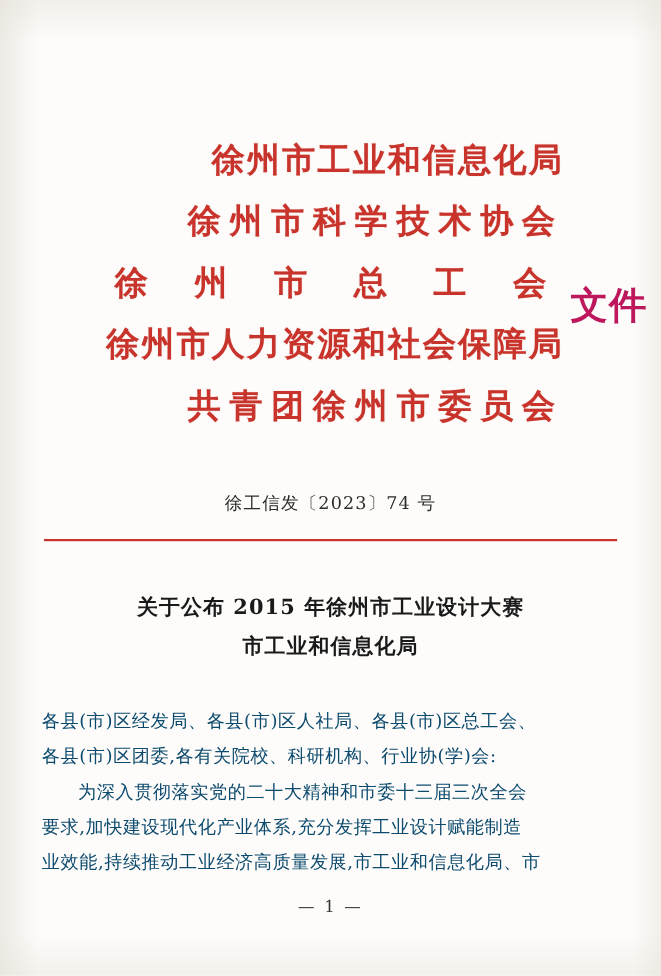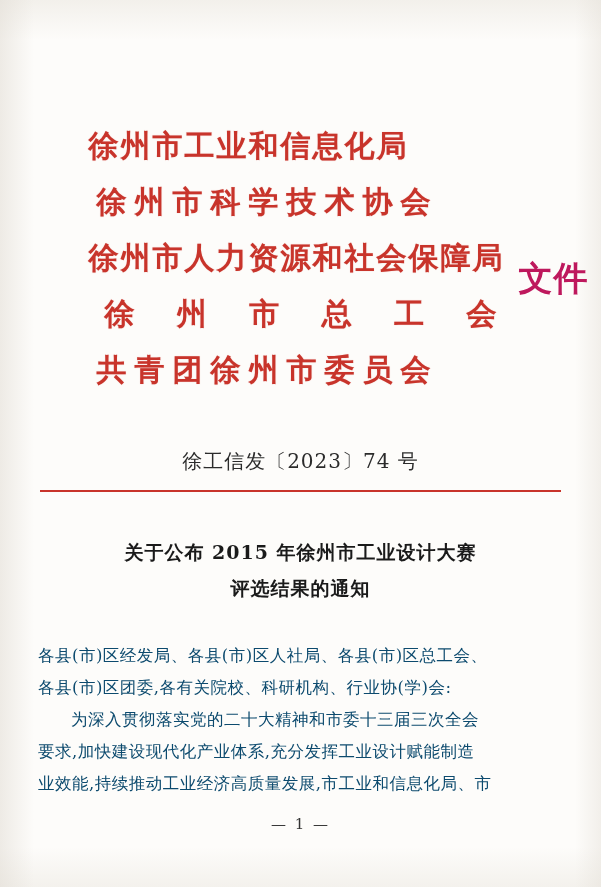--- a/index.html
+++ b/index.html
@@ -34,21 +34,21 @@
   .header-block {
     position: absolute;
     left: 0;
     right: 0;
     top: 118px;
     text-align: center;
   }
   .org-lines {
     display: inline-block;
     position: relative;
-    text-align: left;
+    text-align: right;
   }
   .org-line {
     color: #c8342b;
     font-family: "DejaVu Serif", "Liberation Serif", serif;
     font-weight: 700;
     font-size: 30px;
     line-height: 56px;
     letter-spacing: 2px;
     white-space: nowrap;
     text-shadow: 0 0 1px rgba(200,52,43,0.35);
@@ -66,21 +66,21 @@
     letter-spacing: 1px;
     font-family: "DejaVu Serif", "Liberation Serif", serif;
   }
 
   .doc-number {
     position: absolute;
     left: 0; right: 0;
     top: 448px;
     text-align: center;
     color: #2b2b2b;
-    font-size: 20px;
+    font-size: 16px;
     letter-spacing: 1px;
     font-family: "DejaVu Serif", "Liberation Serif", serif;
   }
 
   .red-rule {
     position: absolute;
     left: 40px;
     right: 40px;
     top: 490px;
     height: 2px;
@@ -134,34 +134,34 @@
 </head>
 <body>
 
 <div class="page">
   <div class="paper-tint"></div>
 
   <div class="header-block">
     <div class="org-lines">
       <div class="org-line">徐州市工业和信息化局</div>
       <div class="org-line spaced-mid">徐州市科学技术协会</div>
+      <div class="org-line spaced-wide">徐 州 市 总 工 会</div>
       <div class="org-line">徐州市人力资源和社会保障局</div>
-      <div class="org-line spaced-wide">徐 州 市 总 工 会</div>
       <div class="org-line spaced-mid">共青团徐州市委员会</div>
       <div class="wenjian">文件</div>
     </div>
   </div>
 
   <div class="doc-number">徐工信发〔2023〕74 号</div>
 
   <div class="red-rule"></div>
 
   <div class="title-block">
     <div class="doc-title-line">关于公布 2015 年徐州市工业设计大赛</div>
-    <div class="doc-title-line">评选结果的通知</div>
+    <div class="doc-title-line">市工业和信息化局</div>
   </div>
 
   <div class="body-block">
     <div class="body-line">各县(市)区经发局、各县(市)区人社局、各县(市)区总工会、</div>
     <div class="body-line">各县(市)区团委,各有关院校、科研机构、行业协(学)会:</div>
     <div class="body-line indent">为深入贯彻落实党的二十大精神和市委十三届三次全会</div>
     <div class="body-line">要求,加快建设现代化产业体系,充分发挥工业设计赋能制造</div>
     <div class="body-line">业效能,持续推动工业经济高质量发展,市工业和信息化局、市</div>
   </div>
 

